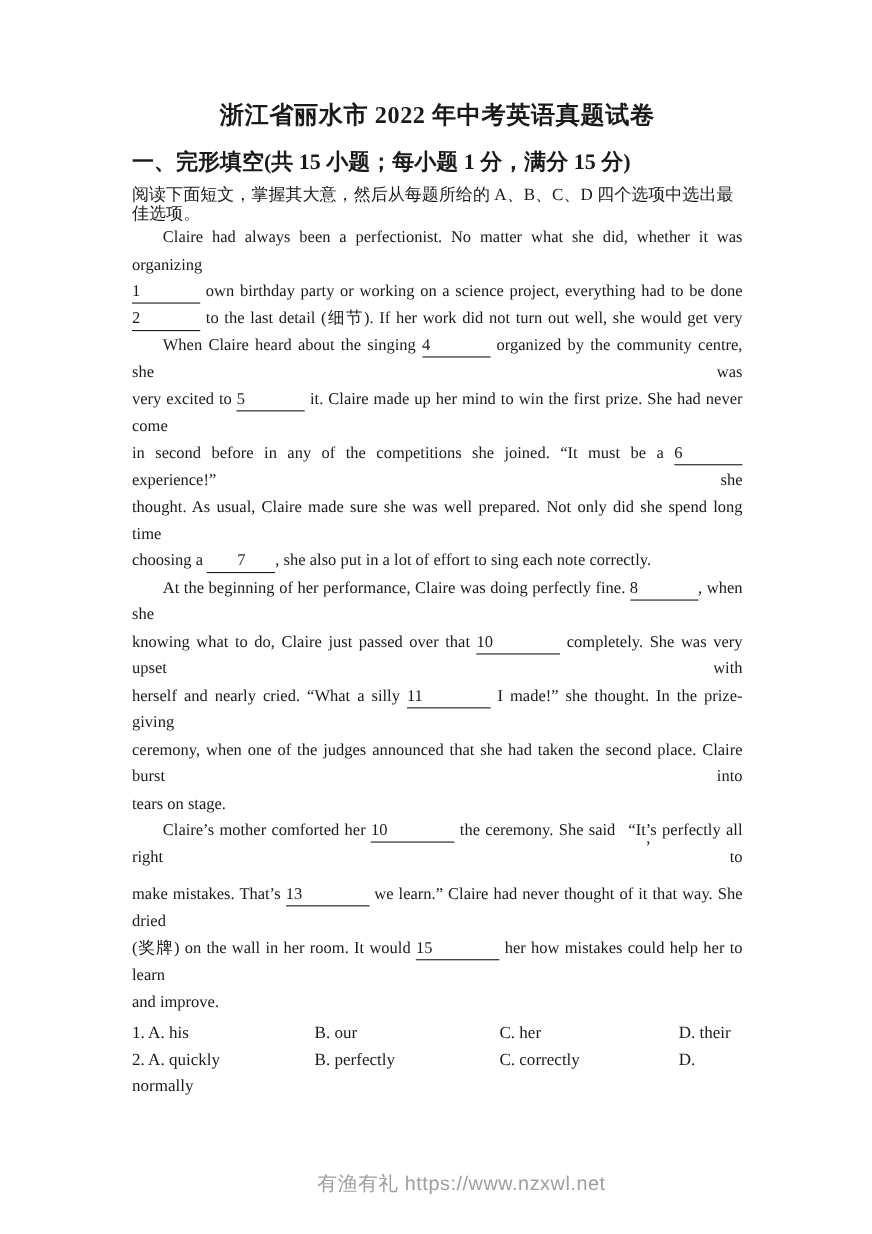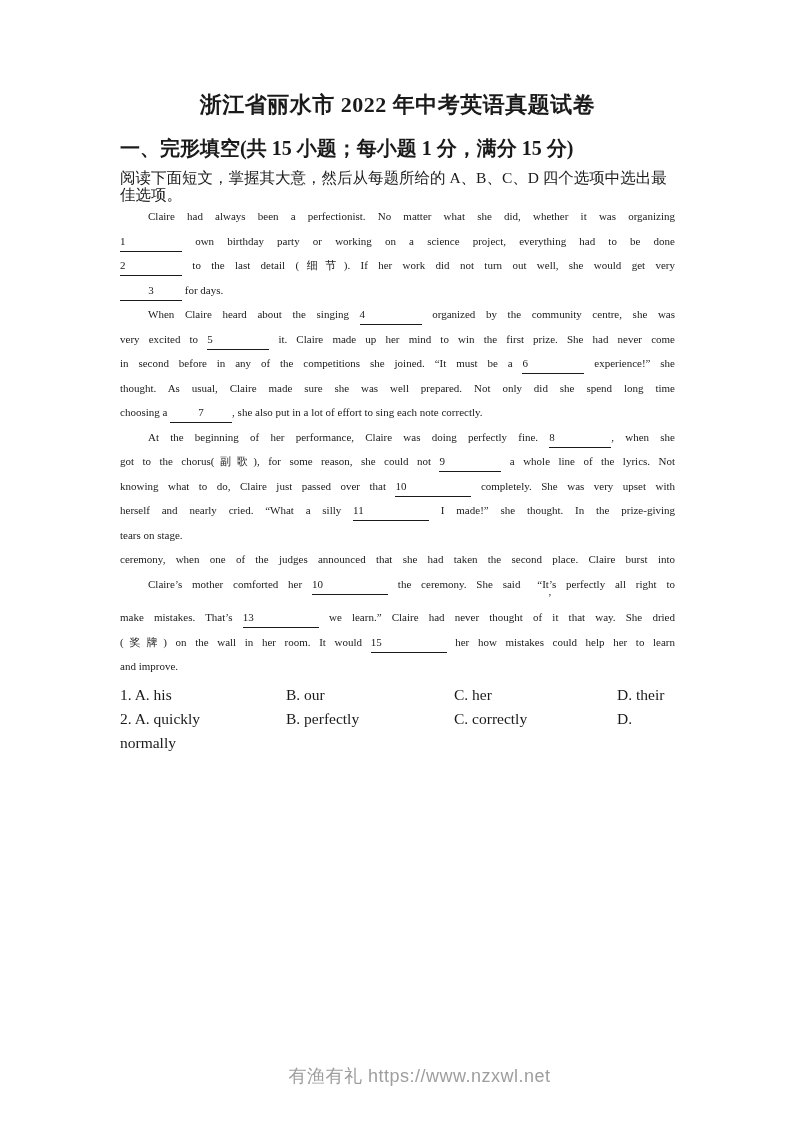--- a/index.html
+++ b/index.html
@@ -26,21 +26,21 @@
   .section-heading {
     font-size: 20px; font-weight: 700;
     line-height: 28px;
     margin-bottom: 7px;
   }
   .instructions {
     font-size: 15.5px;
     line-height: 17px;
     margin-bottom: 1px;
   }
-  .passage { font-size: 11px; }
+  .passage { font-size: 15px; }
   .pline {
     line-height: 24.5px;
     min-height: 24.5px;
     text-align: left;
   }
   .pline.just {
     text-align: justify;
     text-align-last: justify;
   }
   .pline.indent { text-indent: 28px; }
@@ -97,36 +97,34 @@
 
   <h2 class="section-heading">一、完形填空(共 15 小题；每小题 1 分，满分 15 分)</h2>
 
   <p class="instructions">阅读下面短文，掌握其大意，然后从每题所给的 A、B、C、D 四个选项中选出最佳选项。</p>
 
   <div class="passage">
       <div>
         <div class="pline just indent">Claire had always been a perfectionist. No matter what she did, whether it was organizing</div>
         <div class="pline just"><span class="blank">1</span> own birthday party or working on a science project, everything had to be done</div>
         <div class="pline just"><span class="blank">2</span> to the last detail (细节). If her work did not turn out well, she would get very</div>
-        <div class="pline"><span class="blank">3</span> for days.</div>
       </div>
       <div>
         <div class="pline just indent">When Claire heard about the singing <span class="blank">4</span> organized by the community centre, she was</div>
         <div class="pline just">very excited to <span class="blank">5</span> it. Claire made up her mind to win the first prize. She had never come</div>
         <div class="pline just">in second before in any of the competitions she joined. “It must be a <span class="blank">6</span> experience!” she</div>
         <div class="pline just">thought. As usual, Claire made sure she was well prepared. Not only did she spend long time</div>
         <div class="pline">choosing a <span class="blank">7</span>, she also put in a lot of effort to sing each note correctly.</div>
       </div>
       <div>
         <div class="pline just indent">At the beginning of her performance, Claire was doing perfectly fine. <span class="blank">8</span>, when she</div>
-        <div class="pline just">got to the chorus(副歌), for some reason, she could not <span class="blank">9</span> a whole line of the lyrics. Not</div>
         <div class="pline just">knowing what to do, Claire just passed over that <span class="blank w2">10</span> completely. She was very upset with</div>
         <div class="pline just">herself and nearly cried. “What a silly <span class="blank w2">11</span> I made!” she thought. In the prize-giving</div>
+        <div class="pline just">ceremony, when one of the judges announced that she had taken the second place. Claire burst into</div>
         <div class="pline">tears on stage.</div>
-        <div class="pline just">ceremony, when one of the judges announced that she had taken the second place. Claire burst into</div>
       </div>
       <div>
         <div class="pline just indent gap-after">Claire’s mother comforted her <span class="blank w2">10</span> the ceremony. She said<span class="low-comma">,</span> “It’s perfectly all right to</div>
         <div class="pline just">make mistakes. That’s <span class="blank w2">13</span> we learn.” Claire had never thought of it that way. She dried</div>
         <div class="pline just">(奖牌) on the wall in her room. It would <span class="blank w2">15</span> her how mistakes could help her to learn</div>
         <div class="pline">and improve.</div>
       </div>
     </div>
 
   <div class="options">

